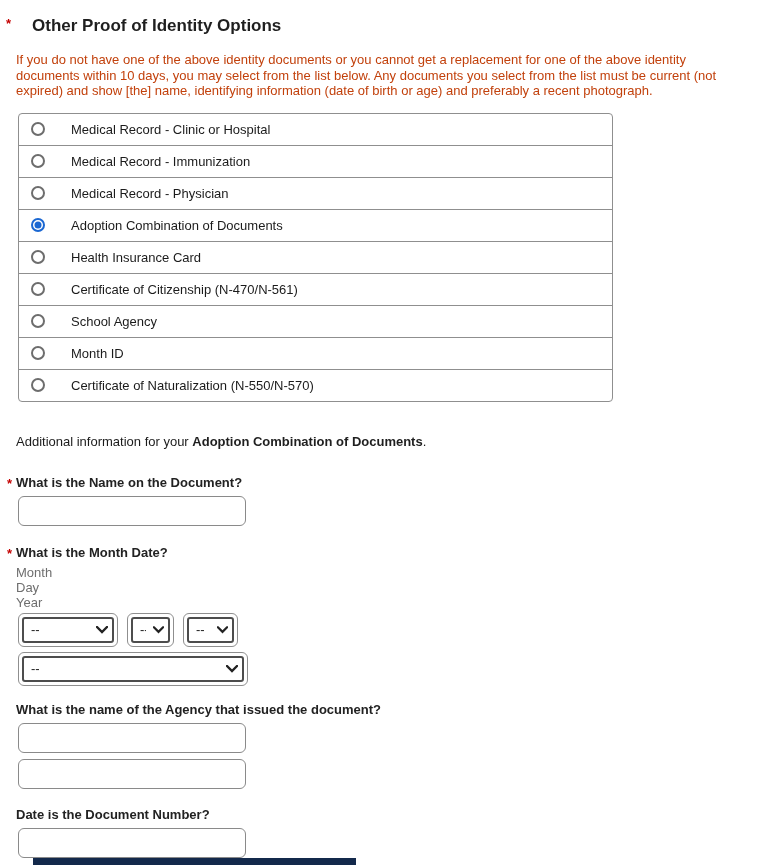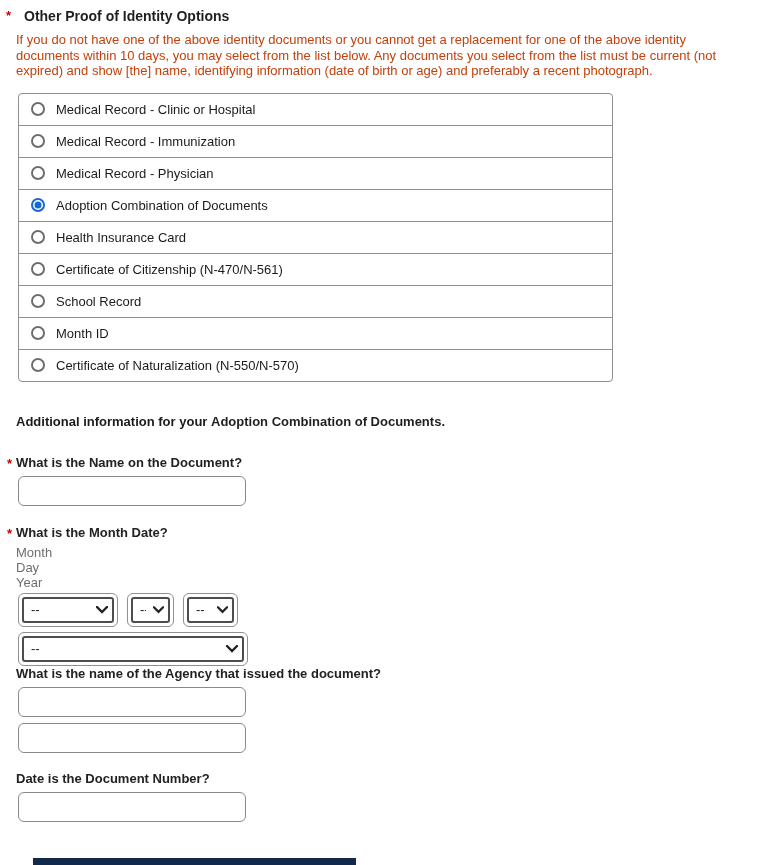--- a/index.html
+++ b/index.html
@@ -7,48 +7,48 @@
     position:relative;
     width:759px;height:865px;
     overflow:hidden;
     font-family:"Liberation Sans",sans-serif;
     font-size:13px;color:#1b1b1b;
     background:#fff;
   }
   
   .hdr{position:relative;margin:6px 0 0 16px;}
   .req-mark{position:absolute;left:-10px;top:0;color:#c40000;font-weight:bold;}
-  .hdr h2{margin:8px;font-size:14px;font-weight:bold;color:#1f1f1f;}
+  .hdr h2{margin:16px;font-size:17px;font-weight:bold;color:#1f1f1f;}
   .desc{margin:7px 10px 0 16px;max-width:739px;line-height:15.5px;color:#c2410c;}
 
   
   .list{margin:14px 0 0 18px;width:593px;border:1px solid #8f8f8f;border-radius:4px;background:#fff;}
-  .row{display:flex;align-items:center;gap:11px;height:31px;padding-left:12px;border-top:1px solid #8f8f8f;cursor:pointer;}
+  .row{display:flex;align-items:center;gap:26px;height:31px;padding-left:12px;border-top:1px solid #8f8f8f;cursor:pointer;}
   .row:first-child{border-top:none;}
   .row input[type=radio]{
     appearance:none;-webkit-appearance:none;margin:0;
     width:14px;height:14px;border:2px solid #6d6d6d;border-radius:50%;
     background:#fff;position:relative;flex:0 0 auto;cursor:pointer;
   }
   .row input[type=radio]:checked{border-color:#1a67d2;}
   .row input[type=radio]:checked::before{
     content:"";position:absolute;left:50%;top:50%;width:7px;height:7px;
     transform:translate(-50%,-50%);border-radius:50%;background:#1a67d2;
   }
   .row .opt-label{color:#1b1b1b;}
 
   
-  .additional{margin:32px 0 0 16px;font-weight:bold;}
+  .additional{margin:32px 0 0 16px;}
   .additional strong{color:#1f1f1f;}
 
   
   .q{position:relative;margin:0 0 0 16px;font-weight:bold;color:#222;}
   .q .req-mark{left:-9px;top:1px;}
   .mt26{margin-top:26px;} .mt19{margin-top:19px;} .mt18{margin-top:18px;}
-  .mt17{margin-top:17px;} .mt16{}
+  .mt17{margin-top:17px;} .mt16{margin-top:16px;}
 
   .text-input{
     display:block;margin:6px 0 0 18px;width:228px;height:30px;box-sizing:border-box;
     border:1px solid #8a8a8a;border-radius:6px;padding:0 8px;
     font:13px "Liberation Sans",sans-serif;color:#1b1b1b;background:#fff;outline:none;
   }
 
   
   .date-labels{display:flex;margin:5px 0 0 16px;color:#6e6e6e;flex-direction:column;}
   .date-labels .dl-month{width:112px;}
@@ -106,21 +106,21 @@
     <label class="row">
       <input type="radio" name="doc-option" style="">
       <span class="opt-label">Health Insurance Card</span>
     </label>
     <label class="row">
       <input type="radio" name="doc-option" style="">
       <span class="opt-label">Certificate of Citizenship (N-470/N-561)</span>
     </label>
     <label class="row">
       <input type="radio" name="doc-option" style="">
-      <span class="opt-label">School Record</span>
+      <span class="opt-label">School Agency</span>
     </label>
     <label class="row">
       <input type="radio" name="doc-option" style="">
       <span class="opt-label">Month ID</span>
     </label>
     <label class="row">
       <input type="radio" name="doc-option" style="">
       <span class="opt-label">Certificate of Naturalization (N-550/N-570)</span>
     </label>
   </div>

